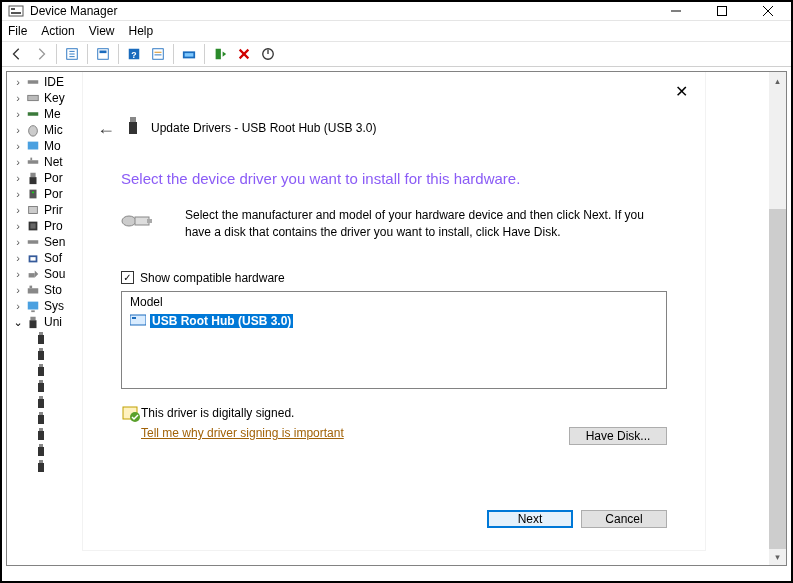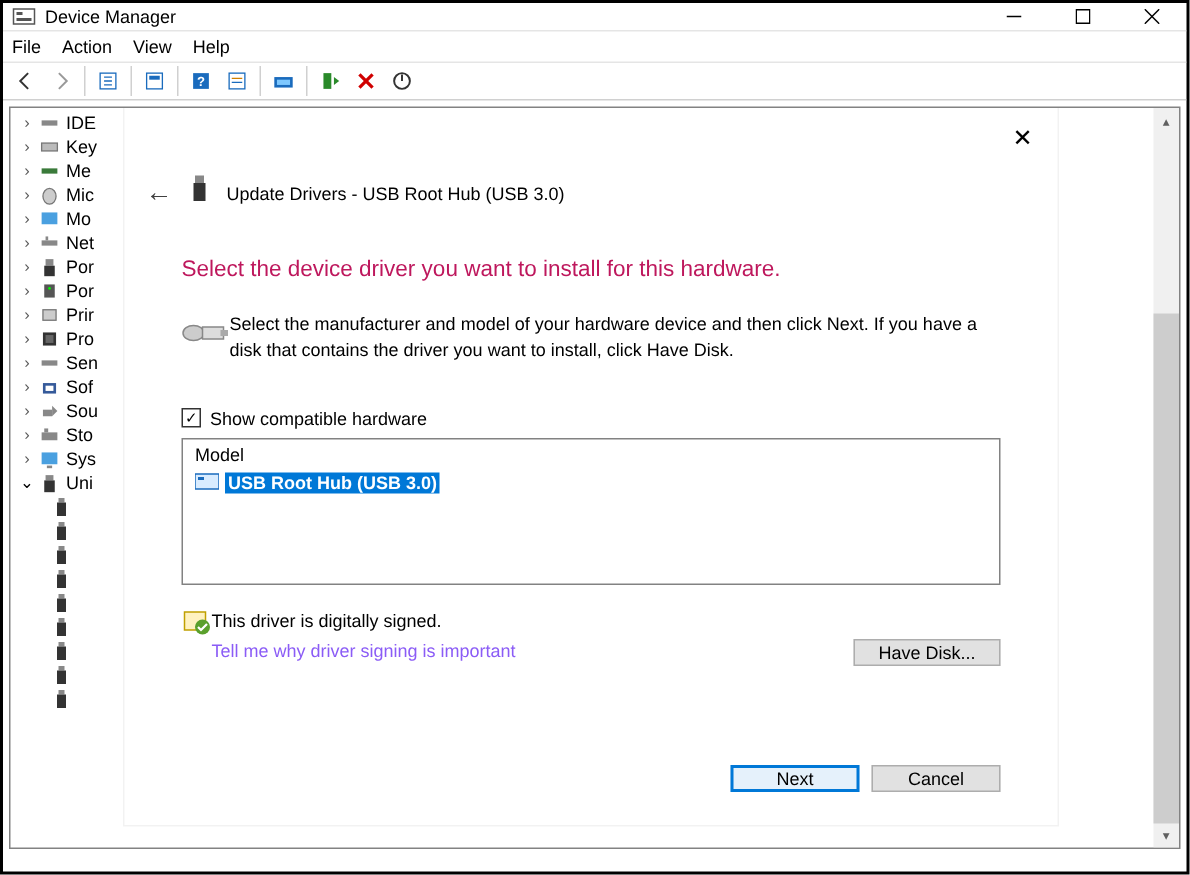--- a/index.html
+++ b/index.html
@@ -39,31 +39,31 @@
 .scrollbar-v .arrow { height: 17px; display: flex; align-items: center; justify-content: center; font-size: 9px; color: #606060; }
 .scrollbar-v .track { flex: 1; position: relative; }
 .scrollbar-v .thumb { position: absolute; left: 0; right: 0; top: 120px; height: 340px; background: #cdcdcd; }
 
 
 .dialog { position: absolute; left: 76px; top: 0px; width: 622px; height: 478px; background: #fff; box-shadow: 0 0 0 1px rgba(0,0,0,0.05); }
 .dialog .d-close { position: absolute; right: 14px; top: 10px; width: 16px; height: 16px; font-size: 16px; font-family: Arial; cursor: default; }
 .dialog .d-header { display: flex; align-items: center; padding: 44px 24px 0 14px; gap: 10px; }
 .dialog .d-back { font-size: 18px; color: #404040; }
 .dialog .d-title { font-size: 12px; }
-.dialog .d-heading { color: #be185d; font-size: 15px; padding: 30px 30px 0 38px; }
-.dialog .d-instruct { display: flex; gap: 0; padding: 20px 38px 0 38px; font-size: 12px; line-height: 1.4; }
+.dialog .d-heading { color: #8b5cf6; font-size: 15px; padding: 30px 30px 0 38px; }
+.dialog .d-instruct { display: flex; gap: 32px; padding: 20px 38px 0 38px; font-size: 12px; line-height: 1.4; }
 .dialog .d-checkbox { display: flex; align-items: center; gap: 6px; padding: 30px 0 6px 38px; font-size: 12px; }
 .dialog .d-checkbox .cb { width: 13px; height: 13px; border: 1px solid #333; display: flex; align-items: center; justify-content: center; font-size: 10px; }
 .dialog .listbox { margin: 0 38px; border: 1px solid #828282; height: 98px; font-size: 12px; }
 .dialog .listbox .lh { padding: 3px 8px; }
 .dialog .listbox .lrow { display: flex; align-items: center; padding: 1px 8px; gap: 4px; font-weight: bold; }
 .dialog .listbox .lrow.sel span.txt { background: #0078d7; color: #fff; padding: 0 2px; }
 .dialog .signed-row { display: flex; align-items: flex-start; padding: 14px 38px 0 38px; font-size: 12px; }
 .dialog .signed-row .sig-text { line-height: 1.7; }
-.dialog .signed-row a { color: #8b5cf6; cursor: default; }
+.dialog .signed-row a { color: #a16207; text-decoration: underline; cursor: default; }
 .dialog .have-disk { position: absolute; right: 38px; top: 354px; }
 .dialog .buttons { position: absolute; right: 38px; bottom: 22px; display: flex; gap: 8px; }
 .btn { min-width: 86px; height: 18px; font-size: 12px; background: #e1e1e1; border: 1px solid #adadad; display: inline-flex; align-items: center; justify-content: center; padding: 0 12px; cursor: default; }
 .btn.primary { border: 2px solid #0078d7; background: #e5f1fb; }
 
 
 .ic { width: 14px; height: 14px; }
 </style>
 </head>
 <body>

